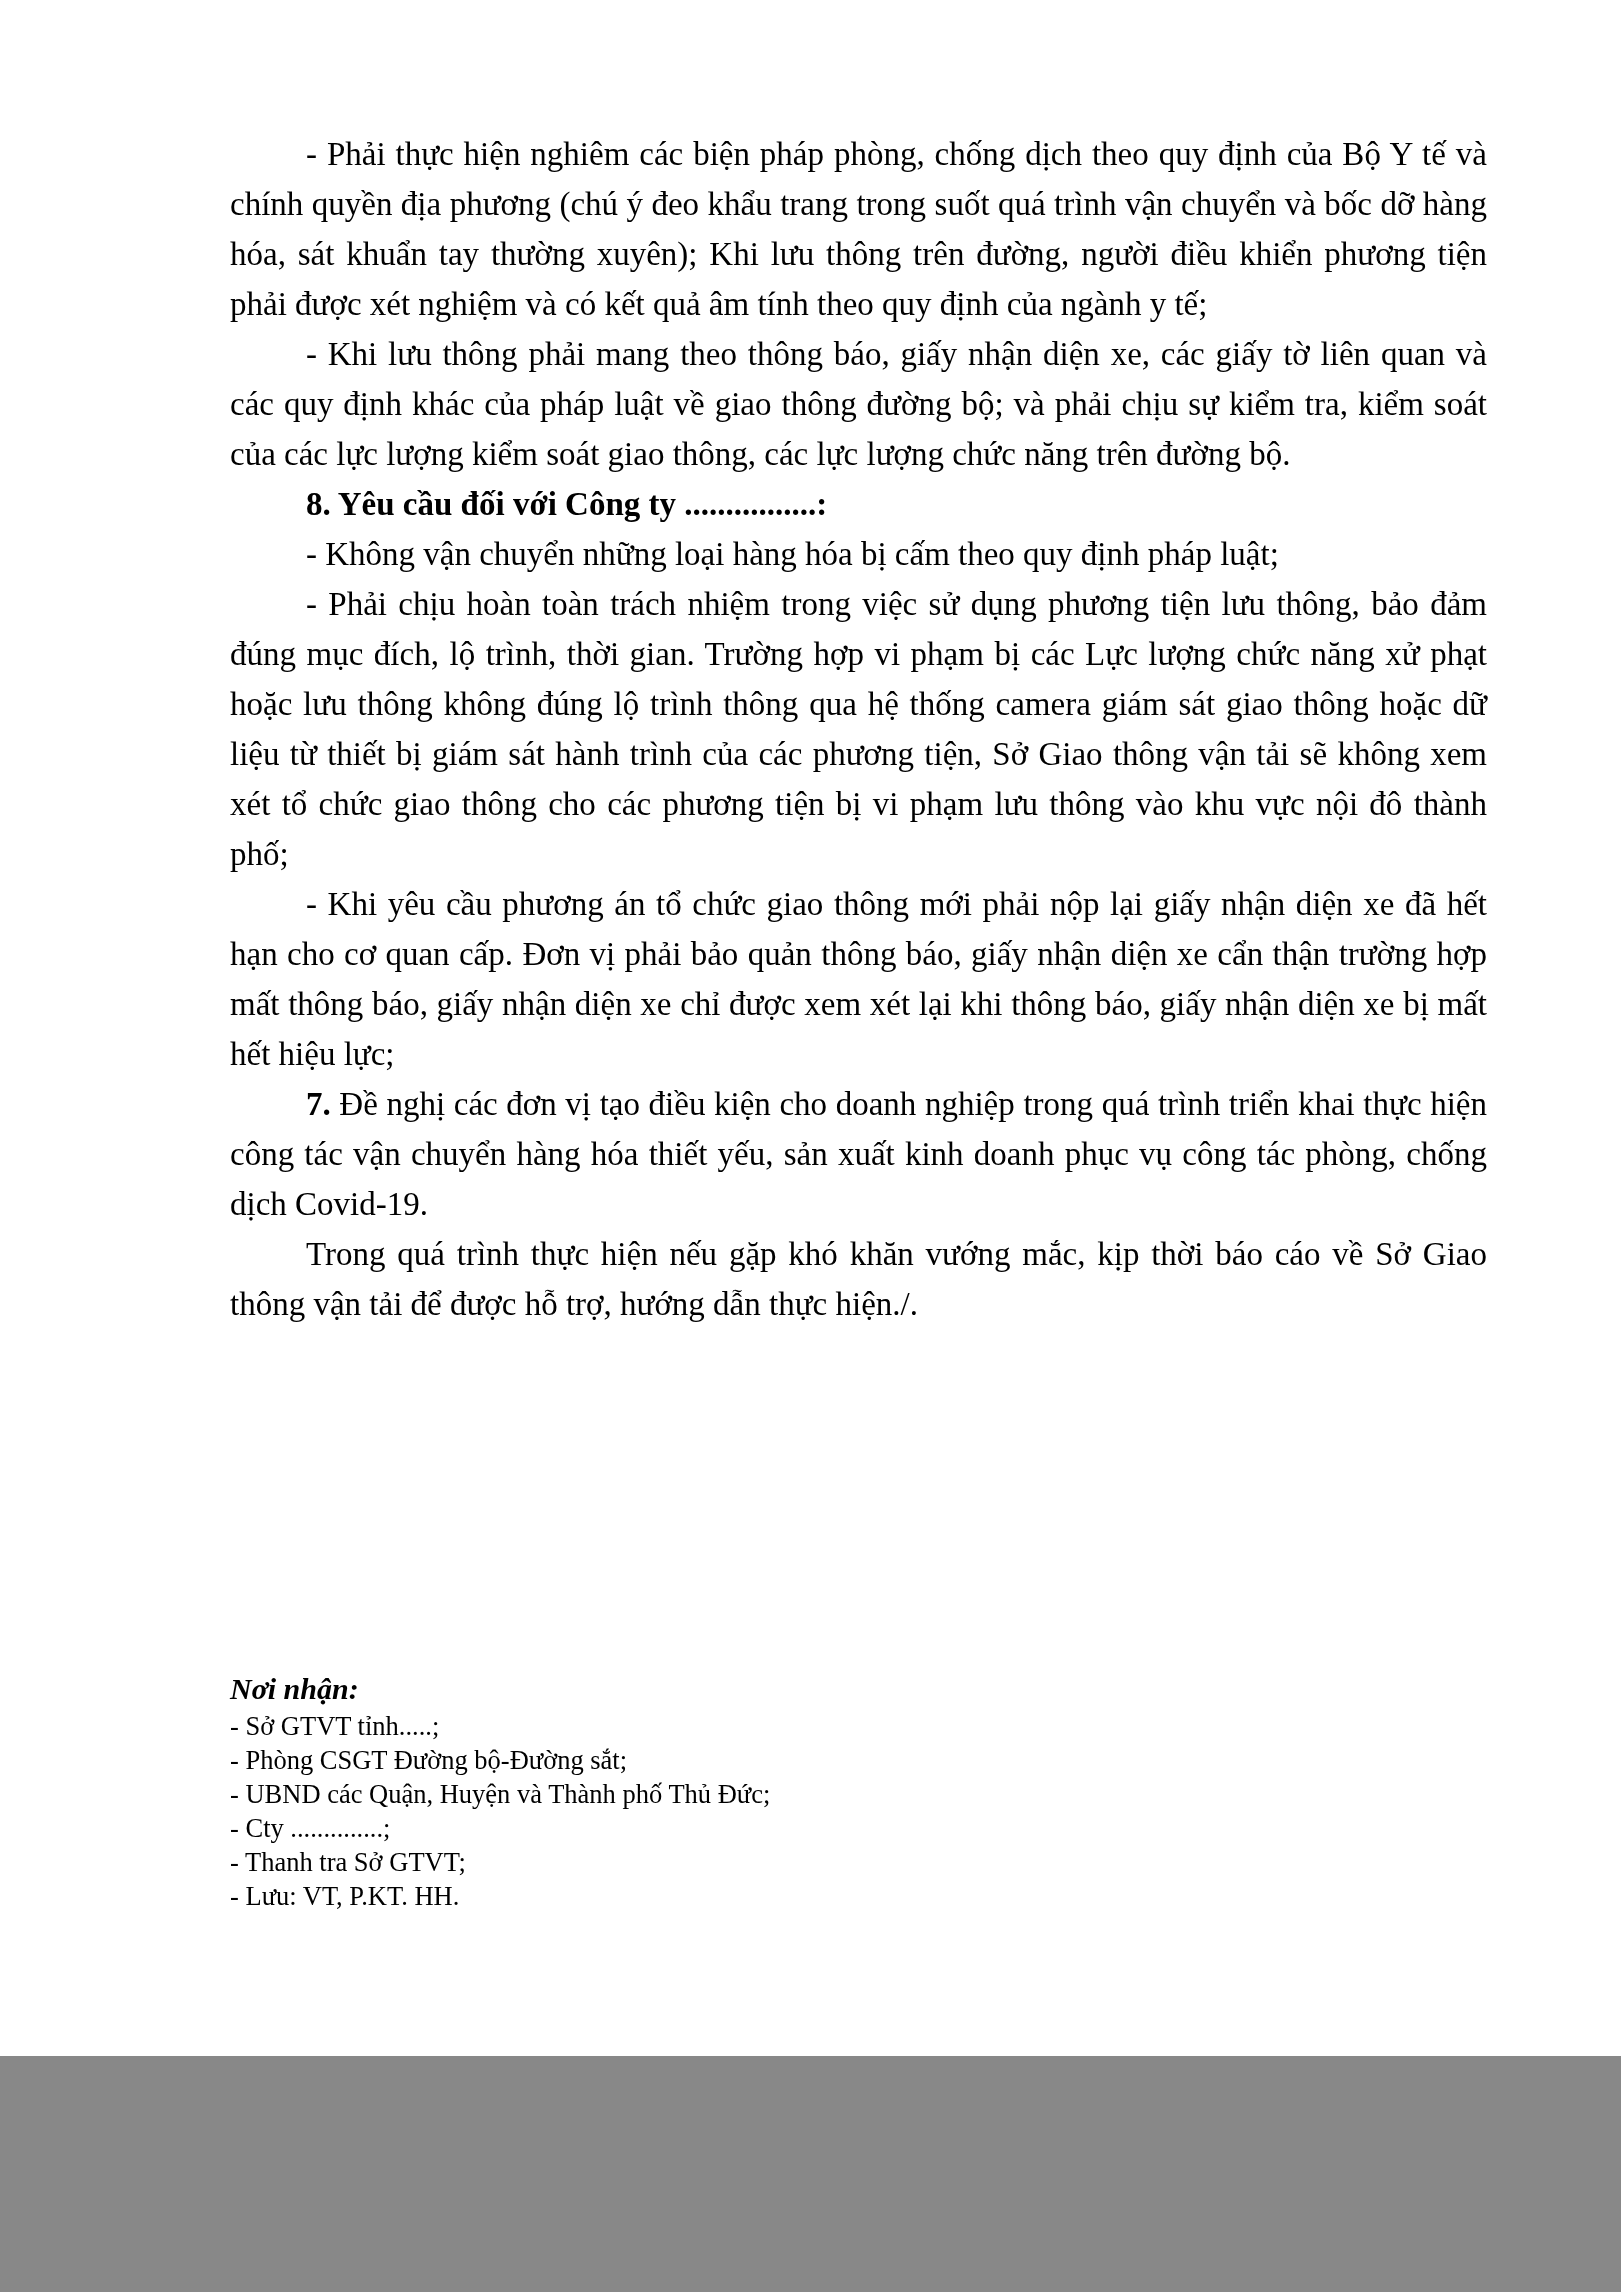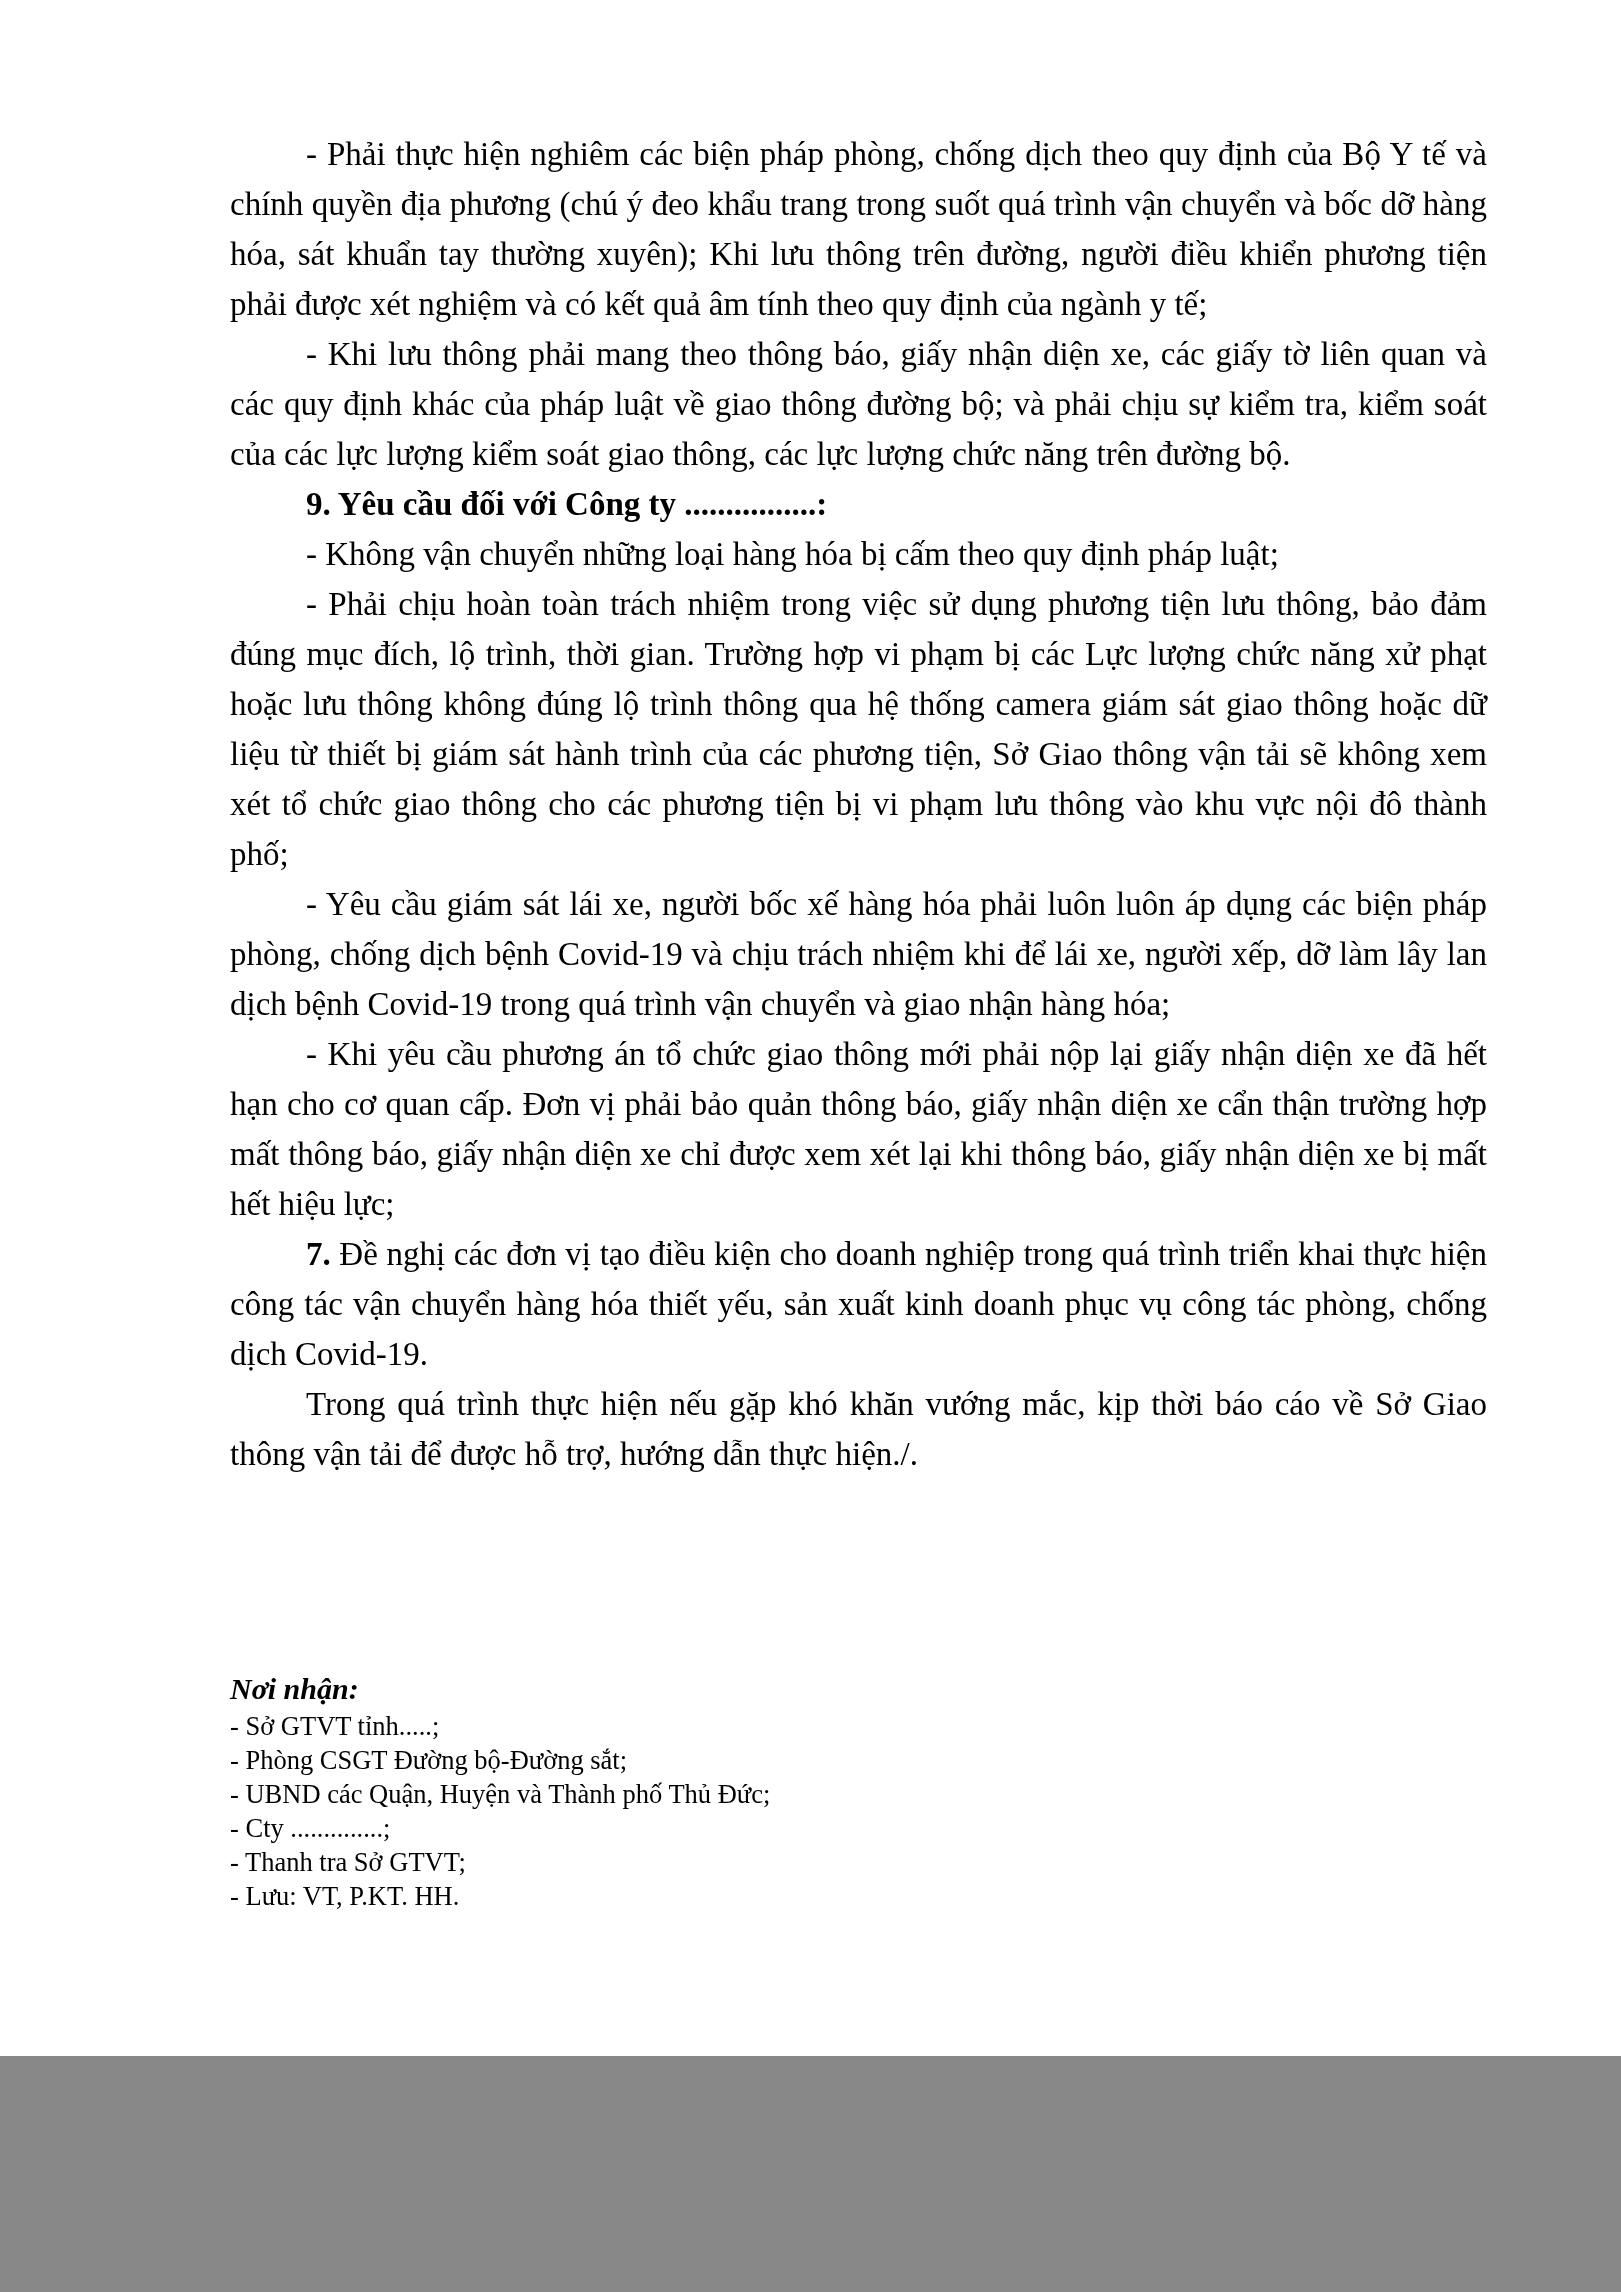--- a/index.html
+++ b/index.html
@@ -76,24 +76,23 @@
   }
 </style>
 </head>
 <body>
 
 <div class="page">
 
   <div class="body-text">
     <p>- Phải thực hiện nghiêm các biện pháp phòng, chống dịch theo quy định của Bộ Y tế và chính quyền địa phương (chú ý đeo khẩu trang trong suốt quá trình vận chuyển và bốc dỡ hàng hóa, sát khuẩn tay thường xuyên); Khi lưu thông trên đường, người điều khiển phương tiện phải được xét nghiệm và có kết quả âm tính theo quy định của ngành y tế;</p>
     <p>- Khi lưu thông phải mang theo thông báo, giấy nhận diện xe, các giấy tờ liên quan và các quy định khác của pháp luật về giao thông đường bộ; và phải chịu sự kiểm tra, kiểm soát của các lực lượng kiểm soát giao thông, các lực lượng chức năng trên đường bộ.</p>
-    <p class="heading">9. Yêu cầu đối với Công ty ................:</p>
+    <p class="heading">8. Yêu cầu đối với Công ty ................:</p>
     <p>- Không vận chuyển những loại hàng hóa bị cấm theo quy định pháp luật;</p>
     <p>- Phải chịu hoàn toàn trách nhiệm trong việc sử dụng phương tiện lưu thông, bảo đảm đúng mục đích, lộ trình, thời gian. Trường hợp vi phạm bị các Lực lượng chức năng xử phạt hoặc lưu thông không đúng lộ trình thông qua hệ thống camera giám sát giao thông hoặc dữ liệu từ thiết bị giám sát hành trình của các phương tiện, Sở Giao thông vận tải sẽ không xem xét tổ chức giao thông cho các phương tiện bị vi phạm lưu thông vào khu vực nội đô thành phố;</p>
-    <p>- Yêu cầu giám sát lái xe, người bốc xế hàng hóa phải luôn luôn áp dụng các biện pháp phòng, chống dịch bệnh Covid-19 và chịu trách nhiệm khi để lái xe, người xếp, dỡ làm lây lan dịch bệnh Covid-19 trong quá trình vận chuyển và giao nhận hàng hóa;</p>
     <p>- Khi yêu cầu phương án tổ chức giao thông mới phải nộp lại giấy nhận diện xe đã hết hạn cho cơ quan cấp. Đơn vị phải bảo quản thông báo, giấy nhận diện xe cẩn thận trường hợp mất thông báo, giấy nhận diện xe chỉ được xem xét lại khi thông báo, giấy nhận diện xe bị mất hết hiệu lực;</p>
     <p><span class="lead-bold">7.</span><span> Đề nghị các đơn vị tạo điều kiện cho doanh nghiệp trong quá trình triển khai thực hiện công tác vận chuyển hàng hóa thiết yếu, sản xuất kinh doanh phục vụ công tác phòng, chống dịch Covid-19.</span></p>
     <p>Trong quá trình thực hiện nếu gặp khó khăn vướng mắc, kịp thời báo cáo về Sở Giao thông vận tải để được hỗ trợ, hướng dẫn thực hiện./.</p>
   </div>
 
   <div class="footer-left">
     <p class="recipients-label">Nơi nhận:</p>
     <div class="recipients-list">
       <div>- Sở GTVT tỉnh.....;</div>
       <div>- Phòng CSGT Đường bộ-Đường sắt;</div>

